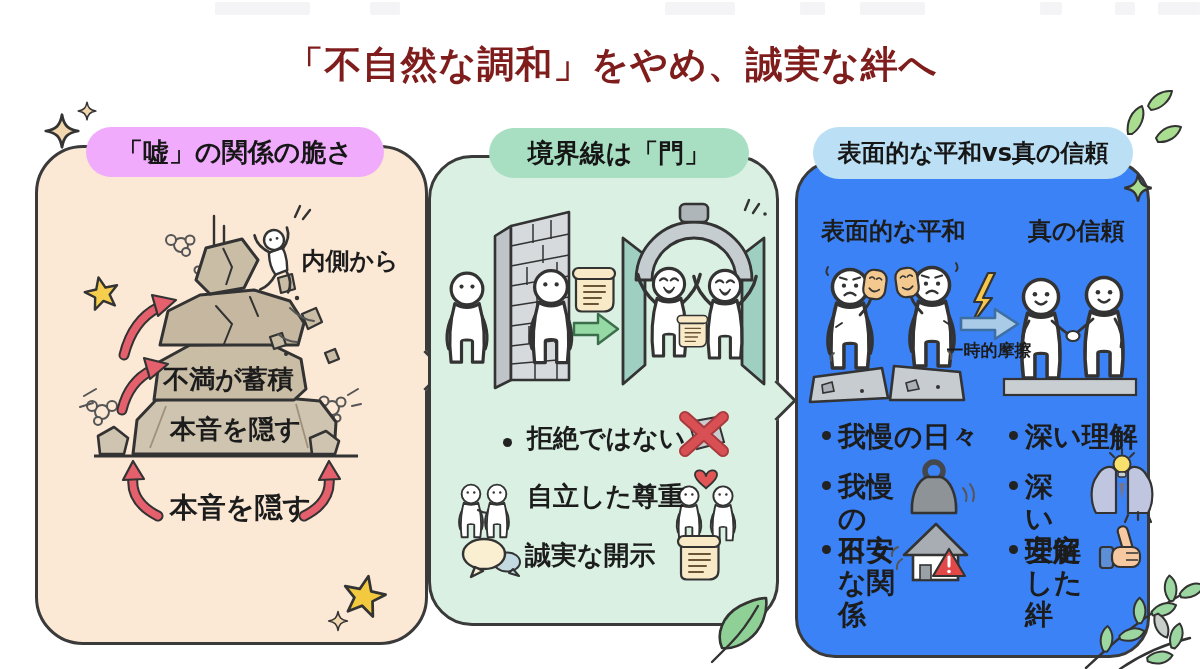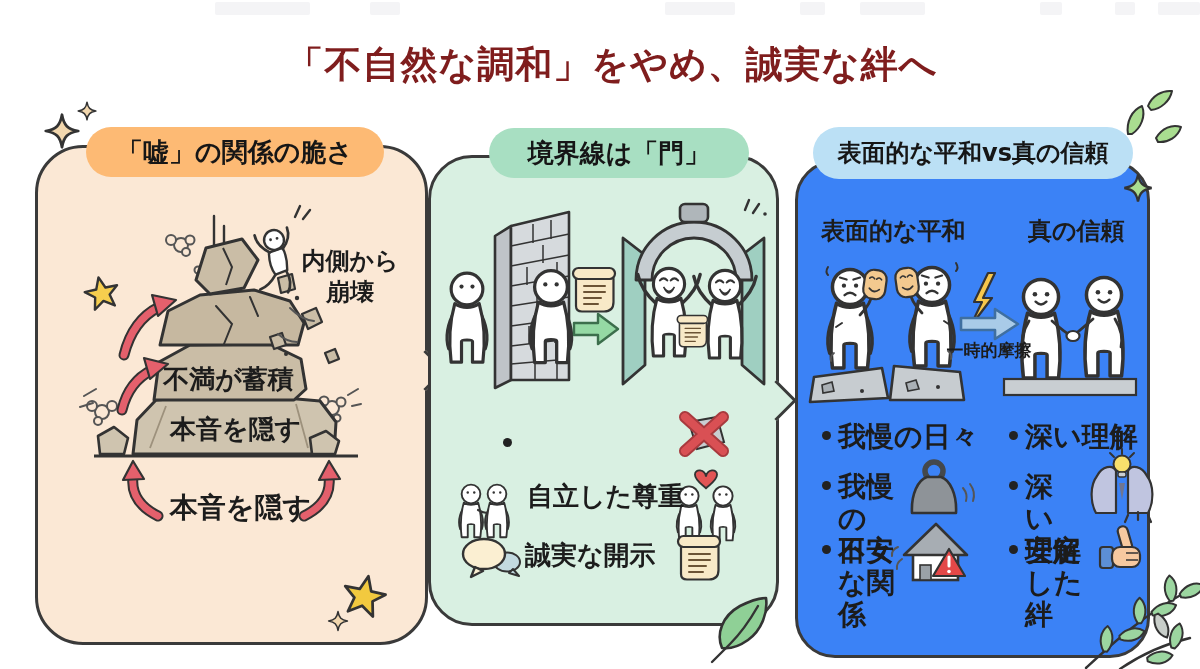--- a/index.html
+++ b/index.html
@@ -12,21 +12,21 @@
   .panel{position:absolute;border:3.5px solid #3a3a3a;}
   .panel-lie{left:35px;top:145px;width:387px;height:494px;background:#FBE8D5;border-radius:48px;}
   .panel-gate{left:428px;top:155px;width:345px;height:465px;background:#D9F0E2;border-radius:44px;}
   .panel-trust{left:795px;top:160px;width:349px;height:492px;background:#3b82f6;border-radius:40px;}
   .bump{position:absolute;width:26px;height:26px;transform:rotate(45deg);
         border:3.5px solid #3a3a3a;border-left:none;border-bottom:none;}
   .bump-lie{right:-15px;top:208px;background:#FBE8D5;}
   .bump-gate{right:-15px;top:228px;background:#D9F0E2;}
   .pill{position:absolute;display:flex;align-items:center;justify-content:center;
         font-weight:800;color:#161616;border-radius:27px;white-space:nowrap;}
-  .pill-lie{left:48px;top:-21px;width:298px;height:50px;background:#fdba74;font-size:26px;}
+  .pill-lie{left:48px;top:-21px;width:298px;height:50px;background:#f0abfc;font-size:26px;}
   .pill-gate{left:58px;top:-30px;width:260px;height:50px;background:#A8DFC2;font-size:26px;}
   .pill-trust{left:15px;top:-36px;width:320px;height:52px;background:#BBE0F5;font-size:24px;}
   .t{position:absolute;font-weight:800;color:#1c1c1c;line-height:1.15;}
   .ctr{text-align:center;}
   .nw{white-space:nowrap;}
   .fill-svg{position:absolute;inset:0;width:100%;height:100%;overflow:visible;}
   .deco{position:absolute;inset:0;width:1200px;height:669px;pointer-events:none;z-index:6;}
   .dot{position:absolute;width:9px;height:9px;border-radius:50%;background:#222;}
   
   .collapse1{left:252px;top:100px;width:120px;font-size:24px;}
@@ -181,21 +181,20 @@
       </g>
       <g>
         <path d="M266,368 C284,359 293,346 291,329" fill="none" stroke="#333" stroke-width="11" stroke-linecap="round"></path>
         <path d="M266,368 C284,359 293,346 291,329" fill="none" stroke="#E4606C" stroke-width="7" stroke-linecap="round"></path>
         <polygon points="291,313 281,332 302,331" fill="#E4606C" stroke="#333" stroke-width="2.2" stroke-linejoin="round"></polygon>
       </g>
       <use href="#star5" transform="translate(64,146) rotate(-12)" fill="#F6CE4E" stroke="#333" stroke-width="2.4" stroke-linejoin="round"></use>
     </svg>
     <div class="pill pill-lie">「嘘」の関係の脆さ</div>
     <div class="t ctr collapse1">内側から</div>
-    <div class="t ctr collapse2">崩壊</div>
     <div class="t ctr rock-mid">不満が蓄積</div>
     <div class="t ctr rock-bot">本音を隠す</div>
     <div class="t ctr base-lbl">本音を隠す</div>
   </section>
 
   <section class="panel panel-gate">
     <div class="bump bump-gate"></div>
     <svg class="fill-svg" viewBox="0 0 345 465">
       <g transform="translate(36,131) scale(1.22)">
         <use href="#ad"></use>
@@ -278,20 +277,21 @@
       <g>
         <ellipse cx="76" cy="404" rx="13" ry="9.5" fill="#C3DAE0" stroke="#333" stroke-width="2"></ellipse>
         <path d="M82,411 l6,7 -10,-3 Z" fill="#C3DAE0" stroke="#333" stroke-width="2" stroke-linejoin="round"></path>
         <ellipse cx="53" cy="396" rx="21" ry="15" fill="#FBEFD2" stroke="#333" stroke-width="2.4"></ellipse>
         <path d="M44,409 l-4,10 12,-6 Z" fill="#FBEFD2" stroke="#333" stroke-width="2.4" stroke-linejoin="round"></path>
       </g>
       <use href="#scroll" transform="translate(248,376)"></use>
     </svg>
     <div class="pill pill-gate">境界線は「門」</div>
     <div class="dot" style="left:72px;top:280px"></div>
+    <div class="t nw gb gb1">拒絶ではない</div>
     <div class="t nw gb gb2">自立した尊重</div>
     <div class="t nw gb gb3">誠実な開示</div>
   </section>
 
   <section class="panel panel-trust">
     <svg class="fill-svg" viewBox="0 0 349 492">
       <g>
         <polygon points="16,214 84,205 90,235 12,239" fill="#C7CCD0" stroke="#333" stroke-width="2.6" stroke-linejoin="round"></polygon>
         <polygon points="96,203 162,209 166,237 92,237" fill="#C7CCD0" stroke="#333" stroke-width="2.6" stroke-linejoin="round"></polygon>
         <polygon points="24,222 34,219 36,228 25,230" fill="#aab0b5" stroke="#333" stroke-width="1.6"></polygon>

